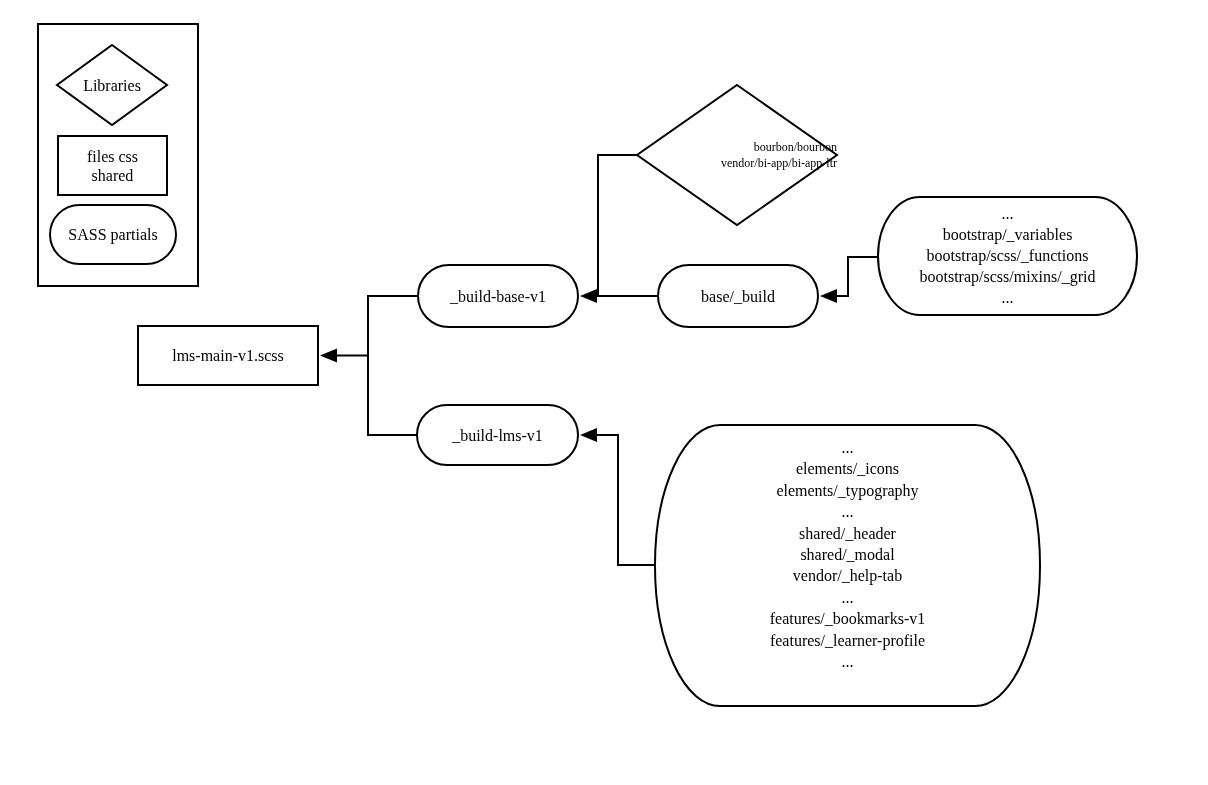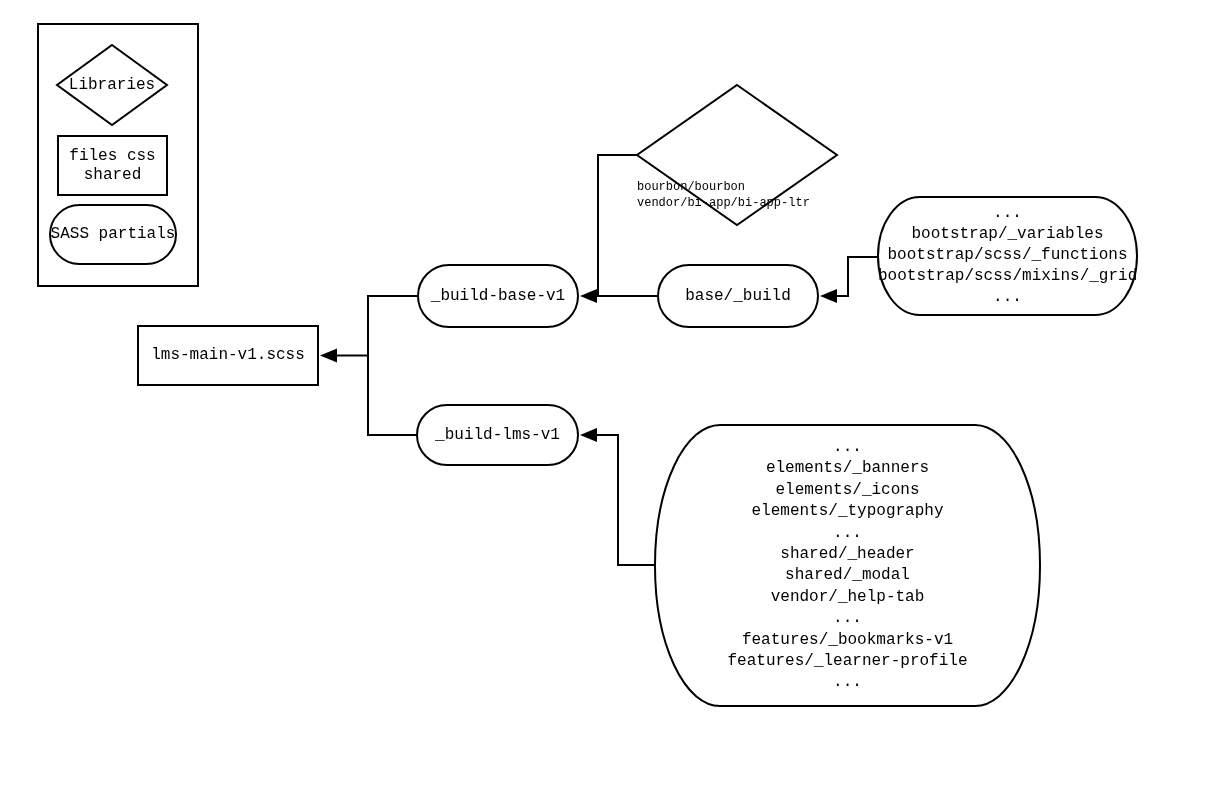--- a/index.html
+++ b/index.html
@@ -5,21 +5,21 @@
   html, body {
     margin: 0;
     padding: 0;
     background: #ffffff;
   }
   .canvas {
     position: relative;
     width: 1208px;
     height: 785px;
     background: #ffffff;
-    font-family: Liberation Mono, monospace;
+    font-family: Liberation Serif, serif;
     color: #000000;
     overflow: hidden;
   }
   svg.shapes {
     position: absolute;
     left: 0;
     top: 0;
     width: 1208px;
     height: 785px;
   }
@@ -38,24 +38,23 @@
     position: absolute;
     text-align: center;
     font-size: 16px;
     color: #000000;
     white-space: nowrap;
   }
   .node-list > div { line-height: 21.4px; }
   .node-list.tight > div { line-height: 21px; }
   .diamond-text {
     position: absolute;
-    text-align: left;
+    text-align: right;
     font-size: 12px;
     color: #000000;
-    margin-top: 40px;
   }
   .diamond-text > div { line-height: 16px; }
   .legend-multiline {
     position: absolute;
     display: flex;
     flex-direction: column;
     align-items: center;
     justify-content: center;
     text-align: center;
     font-size: 16px;
@@ -124,21 +123,20 @@
   <div class="node-list tight" style="left:878px; top:203px; width:259px;">
       <div>...</div>
       <div>bootstrap/_variables</div>
       <div>bootstrap/scss/_functions</div>
       <div>bootstrap/scss/mixins/_grid</div>
       <div>...</div>
     </div>
 
   <div class="node-list" style="left:655px; top:437px; width:385px;">
       <div>...</div>
-      <div>elements/_banners</div>
       <div>elements/_icons</div>
       <div>elements/_typography</div>
       <div>...</div>
       <div>shared/_header</div>
       <div>shared/_modal</div>
       <div>vendor/_help-tab</div>
       <div>...</div>
       <div>features/_bookmarks-v1</div>
       <div>features/_learner-profile</div>
       <div>...</div>

